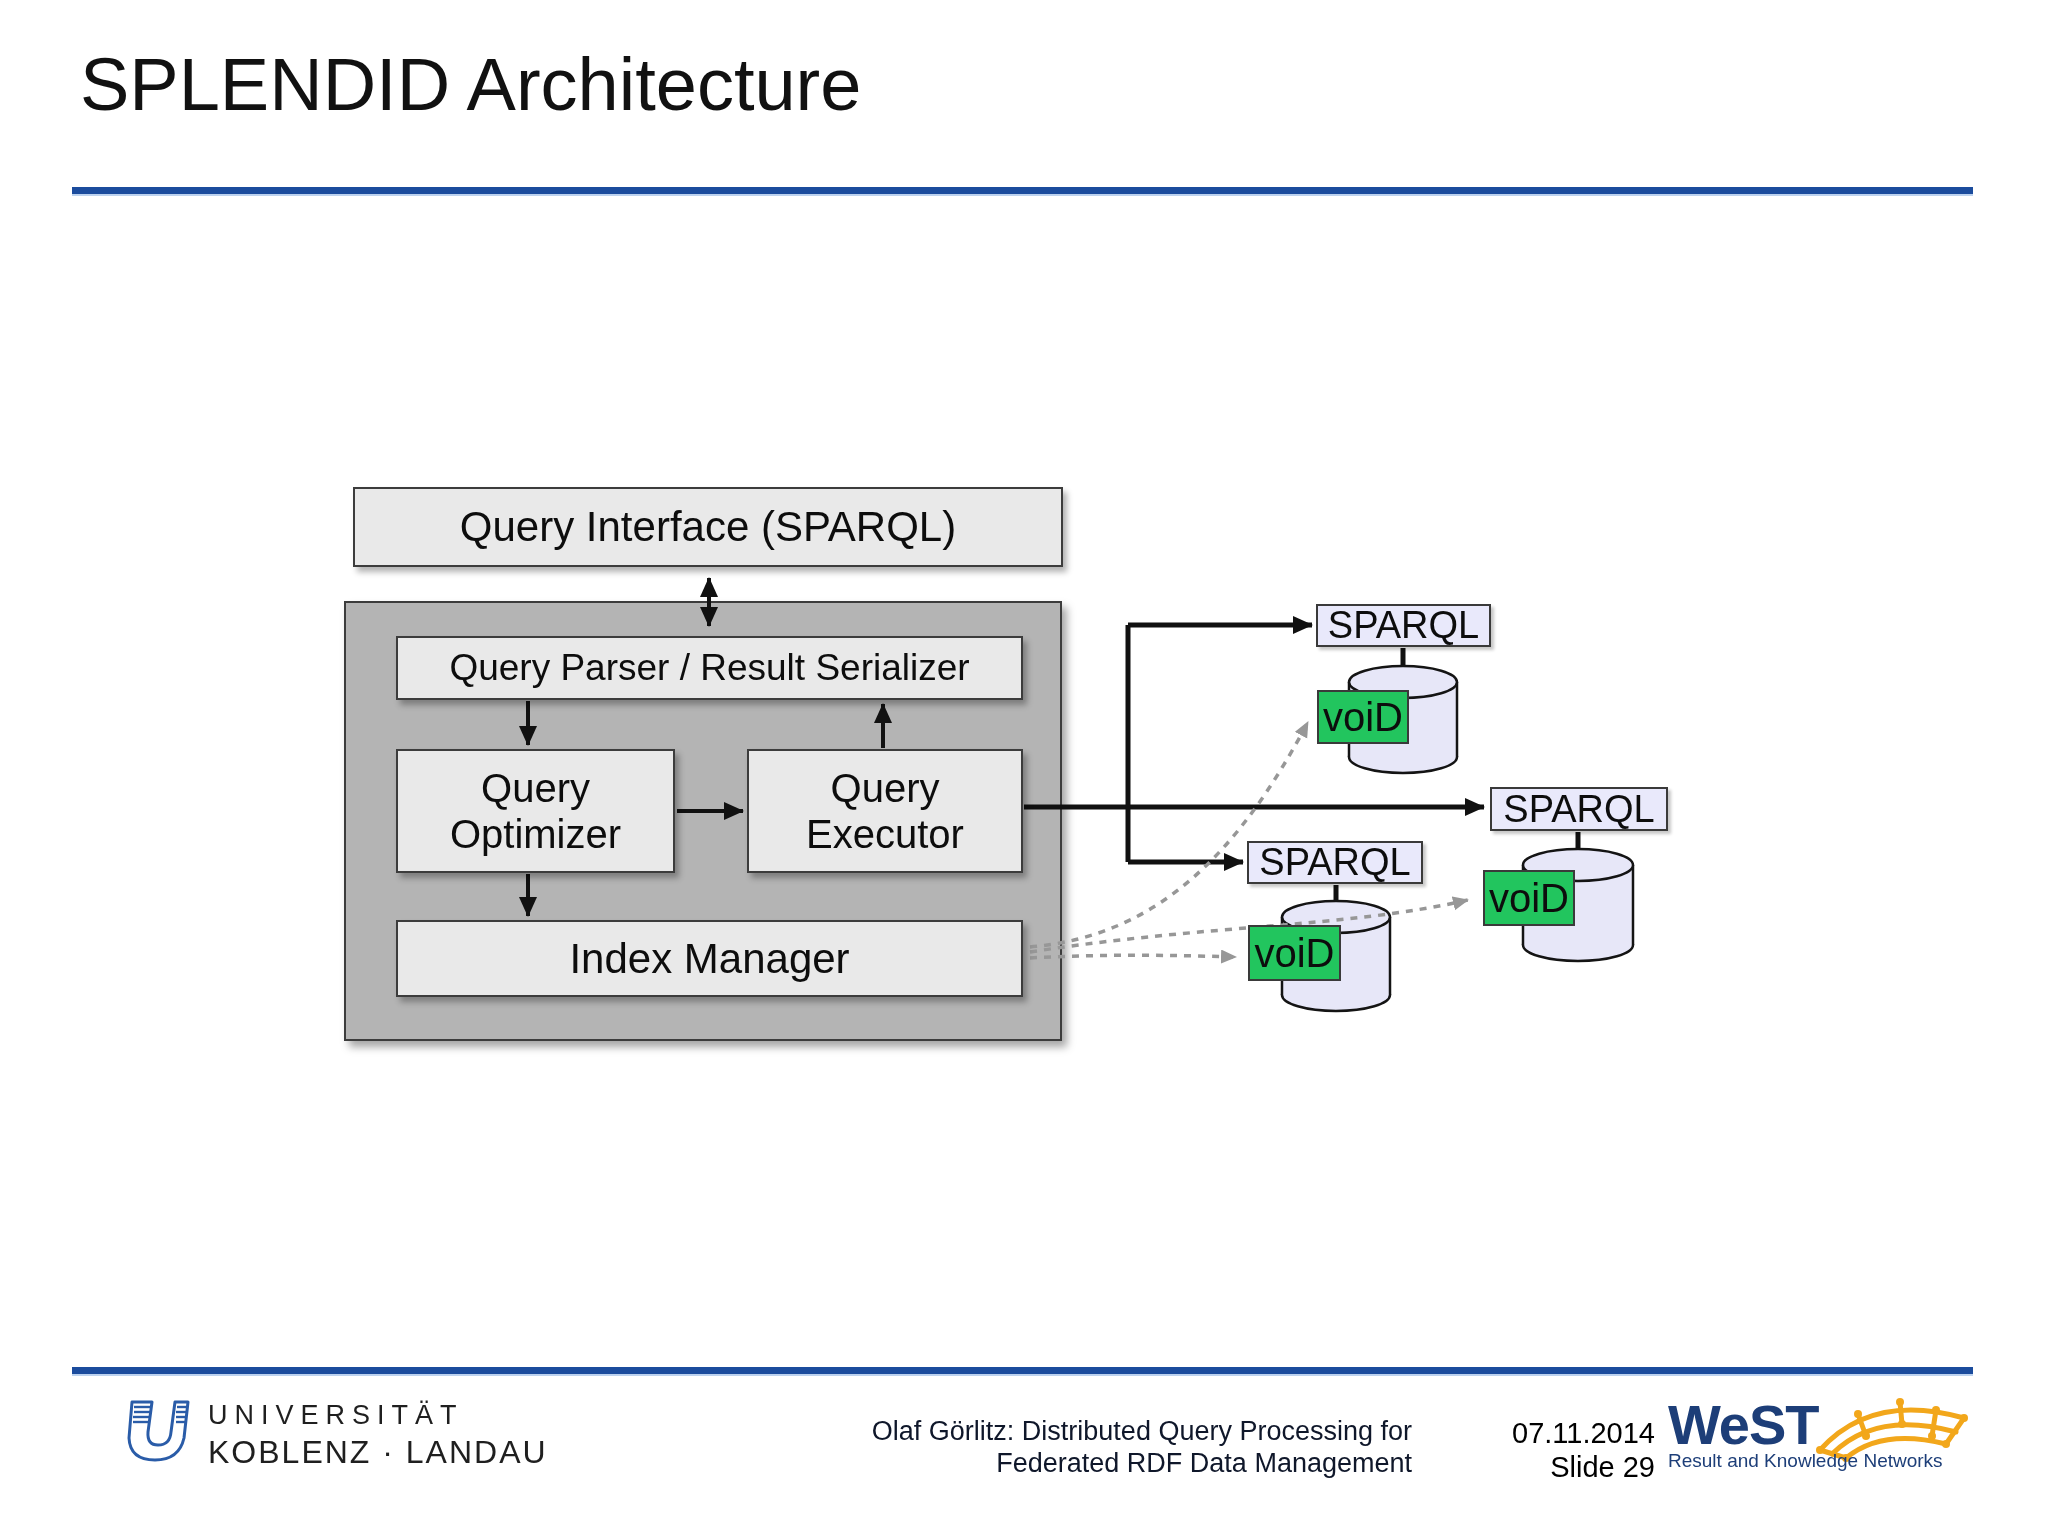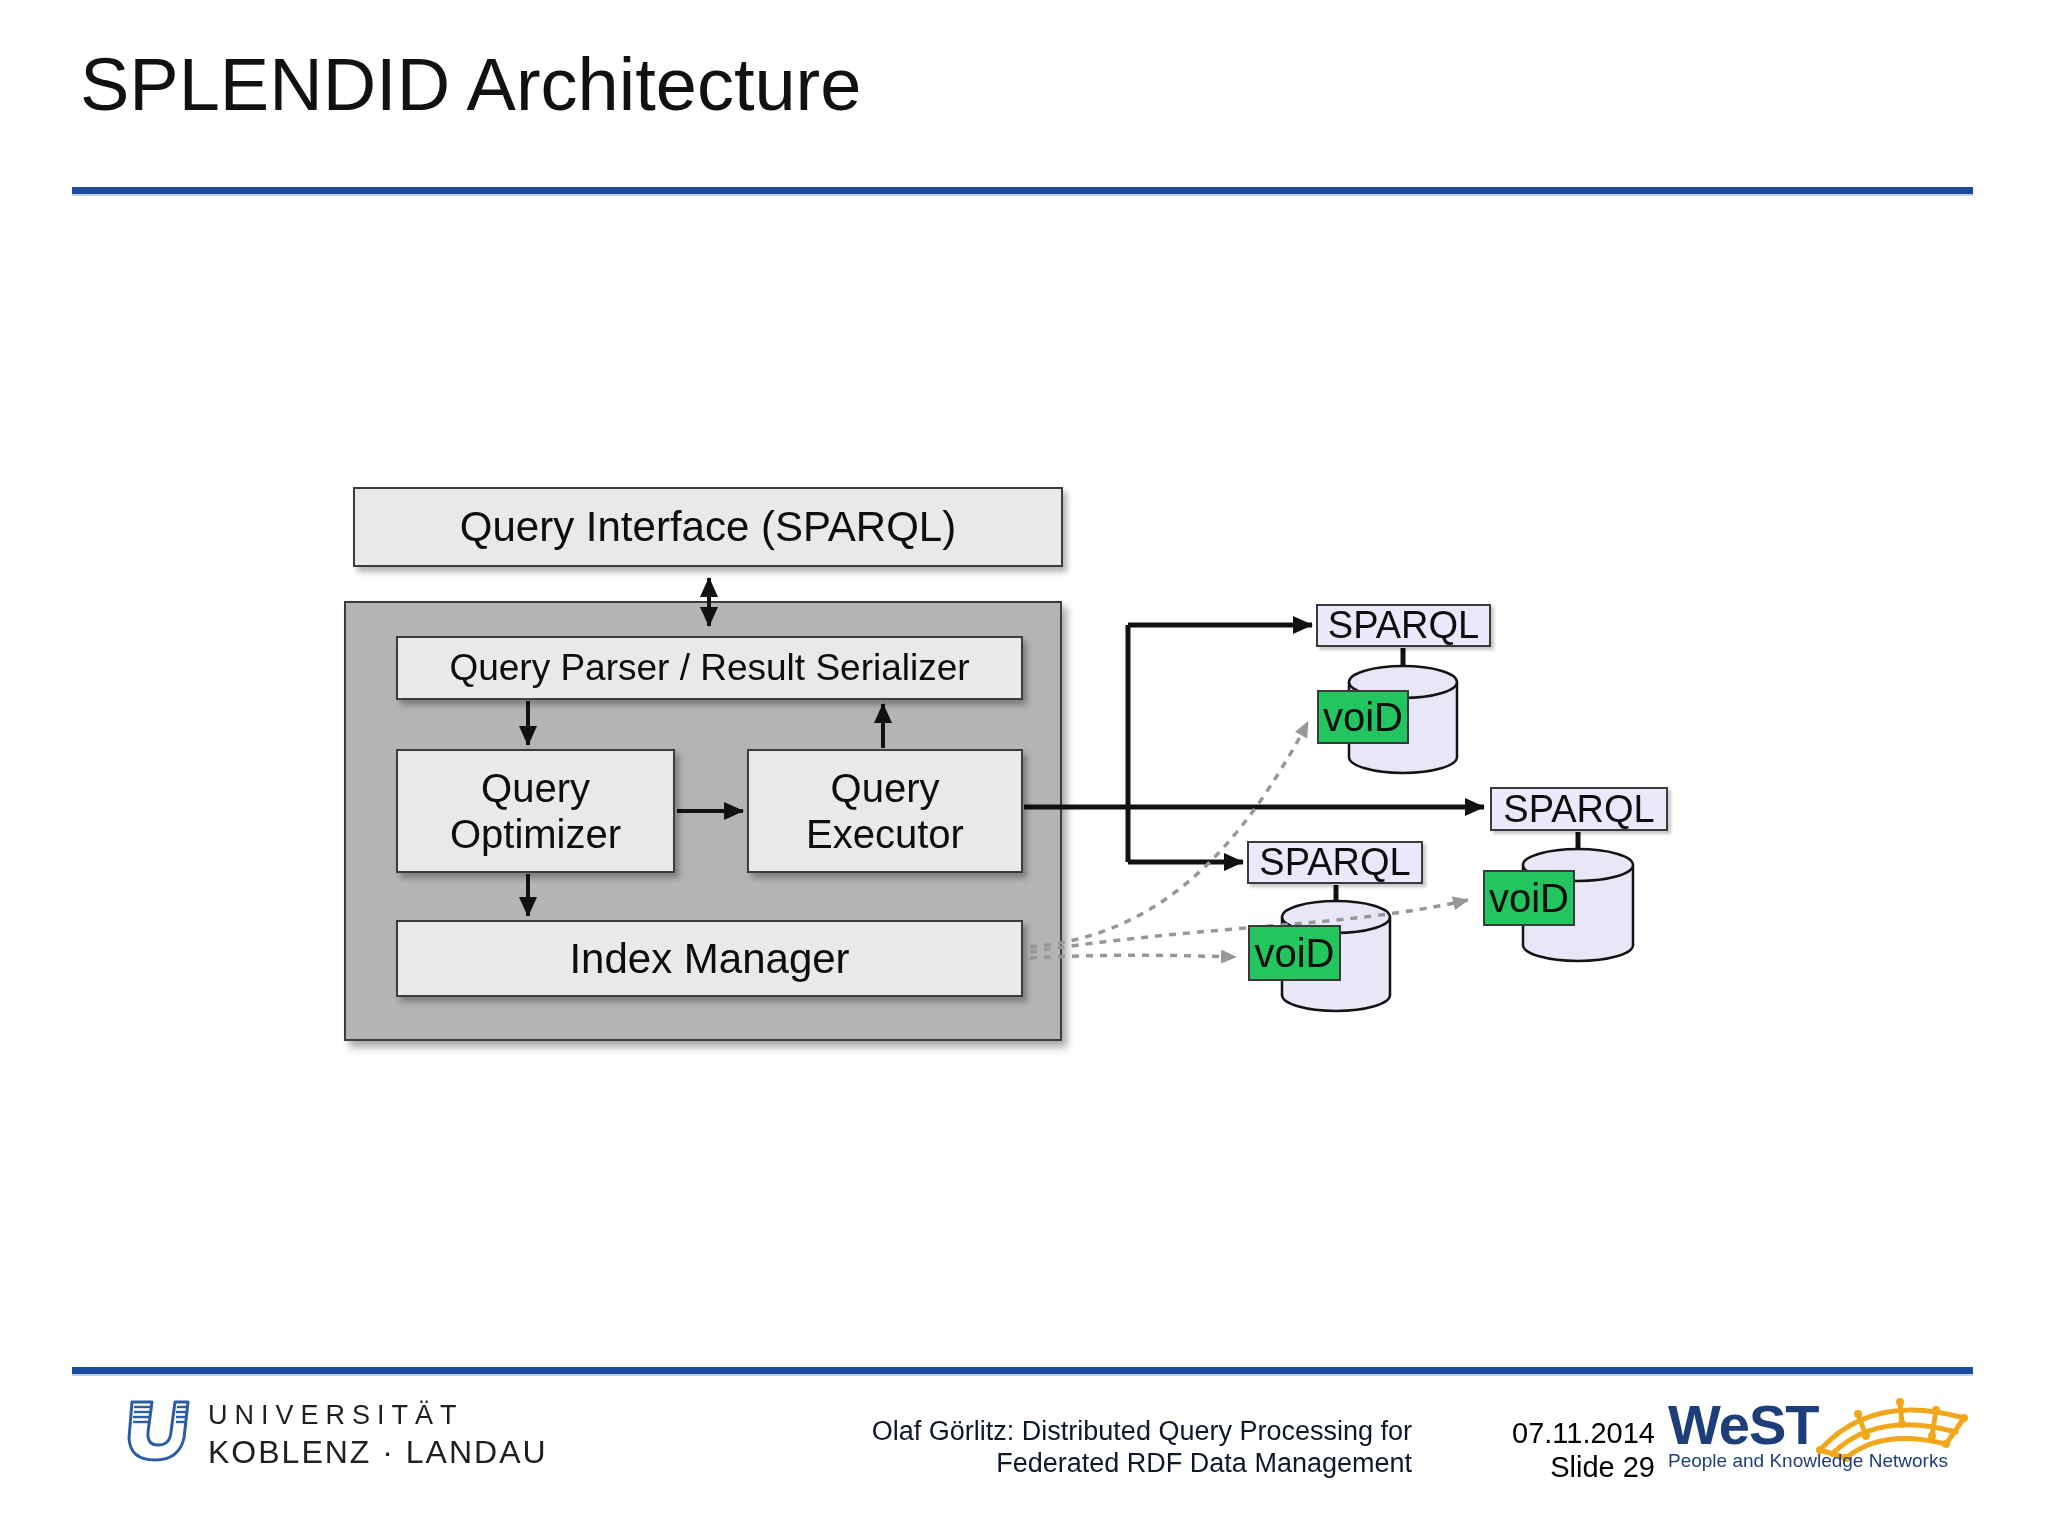--- a/index.html
+++ b/index.html
@@ -172,16 +172,16 @@
           <circle cx="86" cy="10" r="4"></circle>
         <circle cx="122" cy="18" r="4"></circle>
           <circle cx="150" cy="26" r="4"></circle>
           <circle cx="52" cy="44" r="4"></circle>
         <circle cx="88" cy="32" r="4"></circle>
           <circle cx="118" cy="44" r="4"></circle>
           <circle cx="32" cy="66" r="4"></circle>
         <circle cx="132" cy="52" r="4"></circle>
       </g>
     </svg>
-    <div id="west-tagline">People and Knowledge Networks</div>
+    <div id="west-tagline">Result and Knowledge Networks</div>
   </div>
 
 </div>
 
 </body></html>

